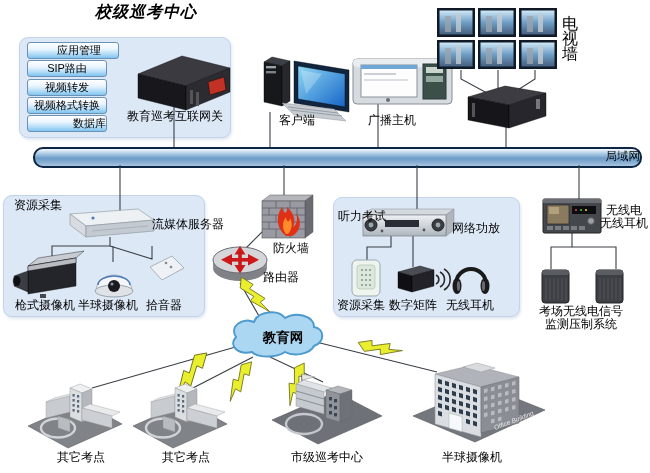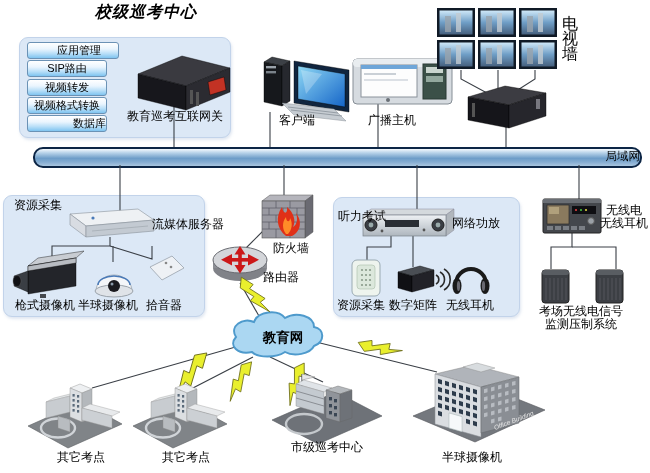--- a/index.html
+++ b/index.html
@@ -486,32 +486,32 @@
     <div class="lbl" style="left:14px;top:199px;">资源采集</div>
     <div class="lbl small" style="left:152px;top:218px;">流媒体服务器</div>
     <div class="lbl c" style="left:45px;top:299px;">枪式摄像机</div>
     <div class="lbl c" style="left:108px;top:299px;">半球摄像机</div>
     <div class="lbl c" style="left:164px;top:299px;">拾音器</div>
 
     <div class="lbl c" style="left:291px;top:242px;">防火墙</div>
     <div class="lbl c" style="left:281px;top:271px;">路由器</div>
 
     <div class="lbl" style="left:338px;top:210px;">听力考试</div>
-    <div class="lbl" style="left:452px;top:217px;">网络功放</div>
+    <div class="lbl" style="left:452px;top:223px;font-family:Liberation Mono, monospace;">网络功放</div>
     <div class="lbl c" style="left:361px;top:299px;">资源采集</div>
     <div class="lbl c" style="left:413px;top:299px;">数字矩阵</div>
     <div class="lbl c" style="left:470px;top:299px;">无线耳机</div>
 
     <div class="lbl c" style="left:624px;top:204px;">
       <div>无线电</div>
       <div>无线耳机</div>
     </div>
     <div class="lbl c" style="left:581px;top:305px;">
       <div>考场无线电信号</div>
       <div>监测压制系统</div>
     </div>
 
     <div class="lbl c" style="left:81px;top:451px;">其它考点</div>
     <div class="lbl c" style="left:186px;top:451px;">其它考点</div>
-    <div class="lbl c" style="left:327px;top:441px;">市级巡考中心</div>
+    <div class="lbl c" style="left:327px;top:451px;">市级巡考中心</div>
     <div class="lbl c" style="left:472px;top:451px;">半球摄像机</div>
   </div>
 </div>
 
 </body></html>

